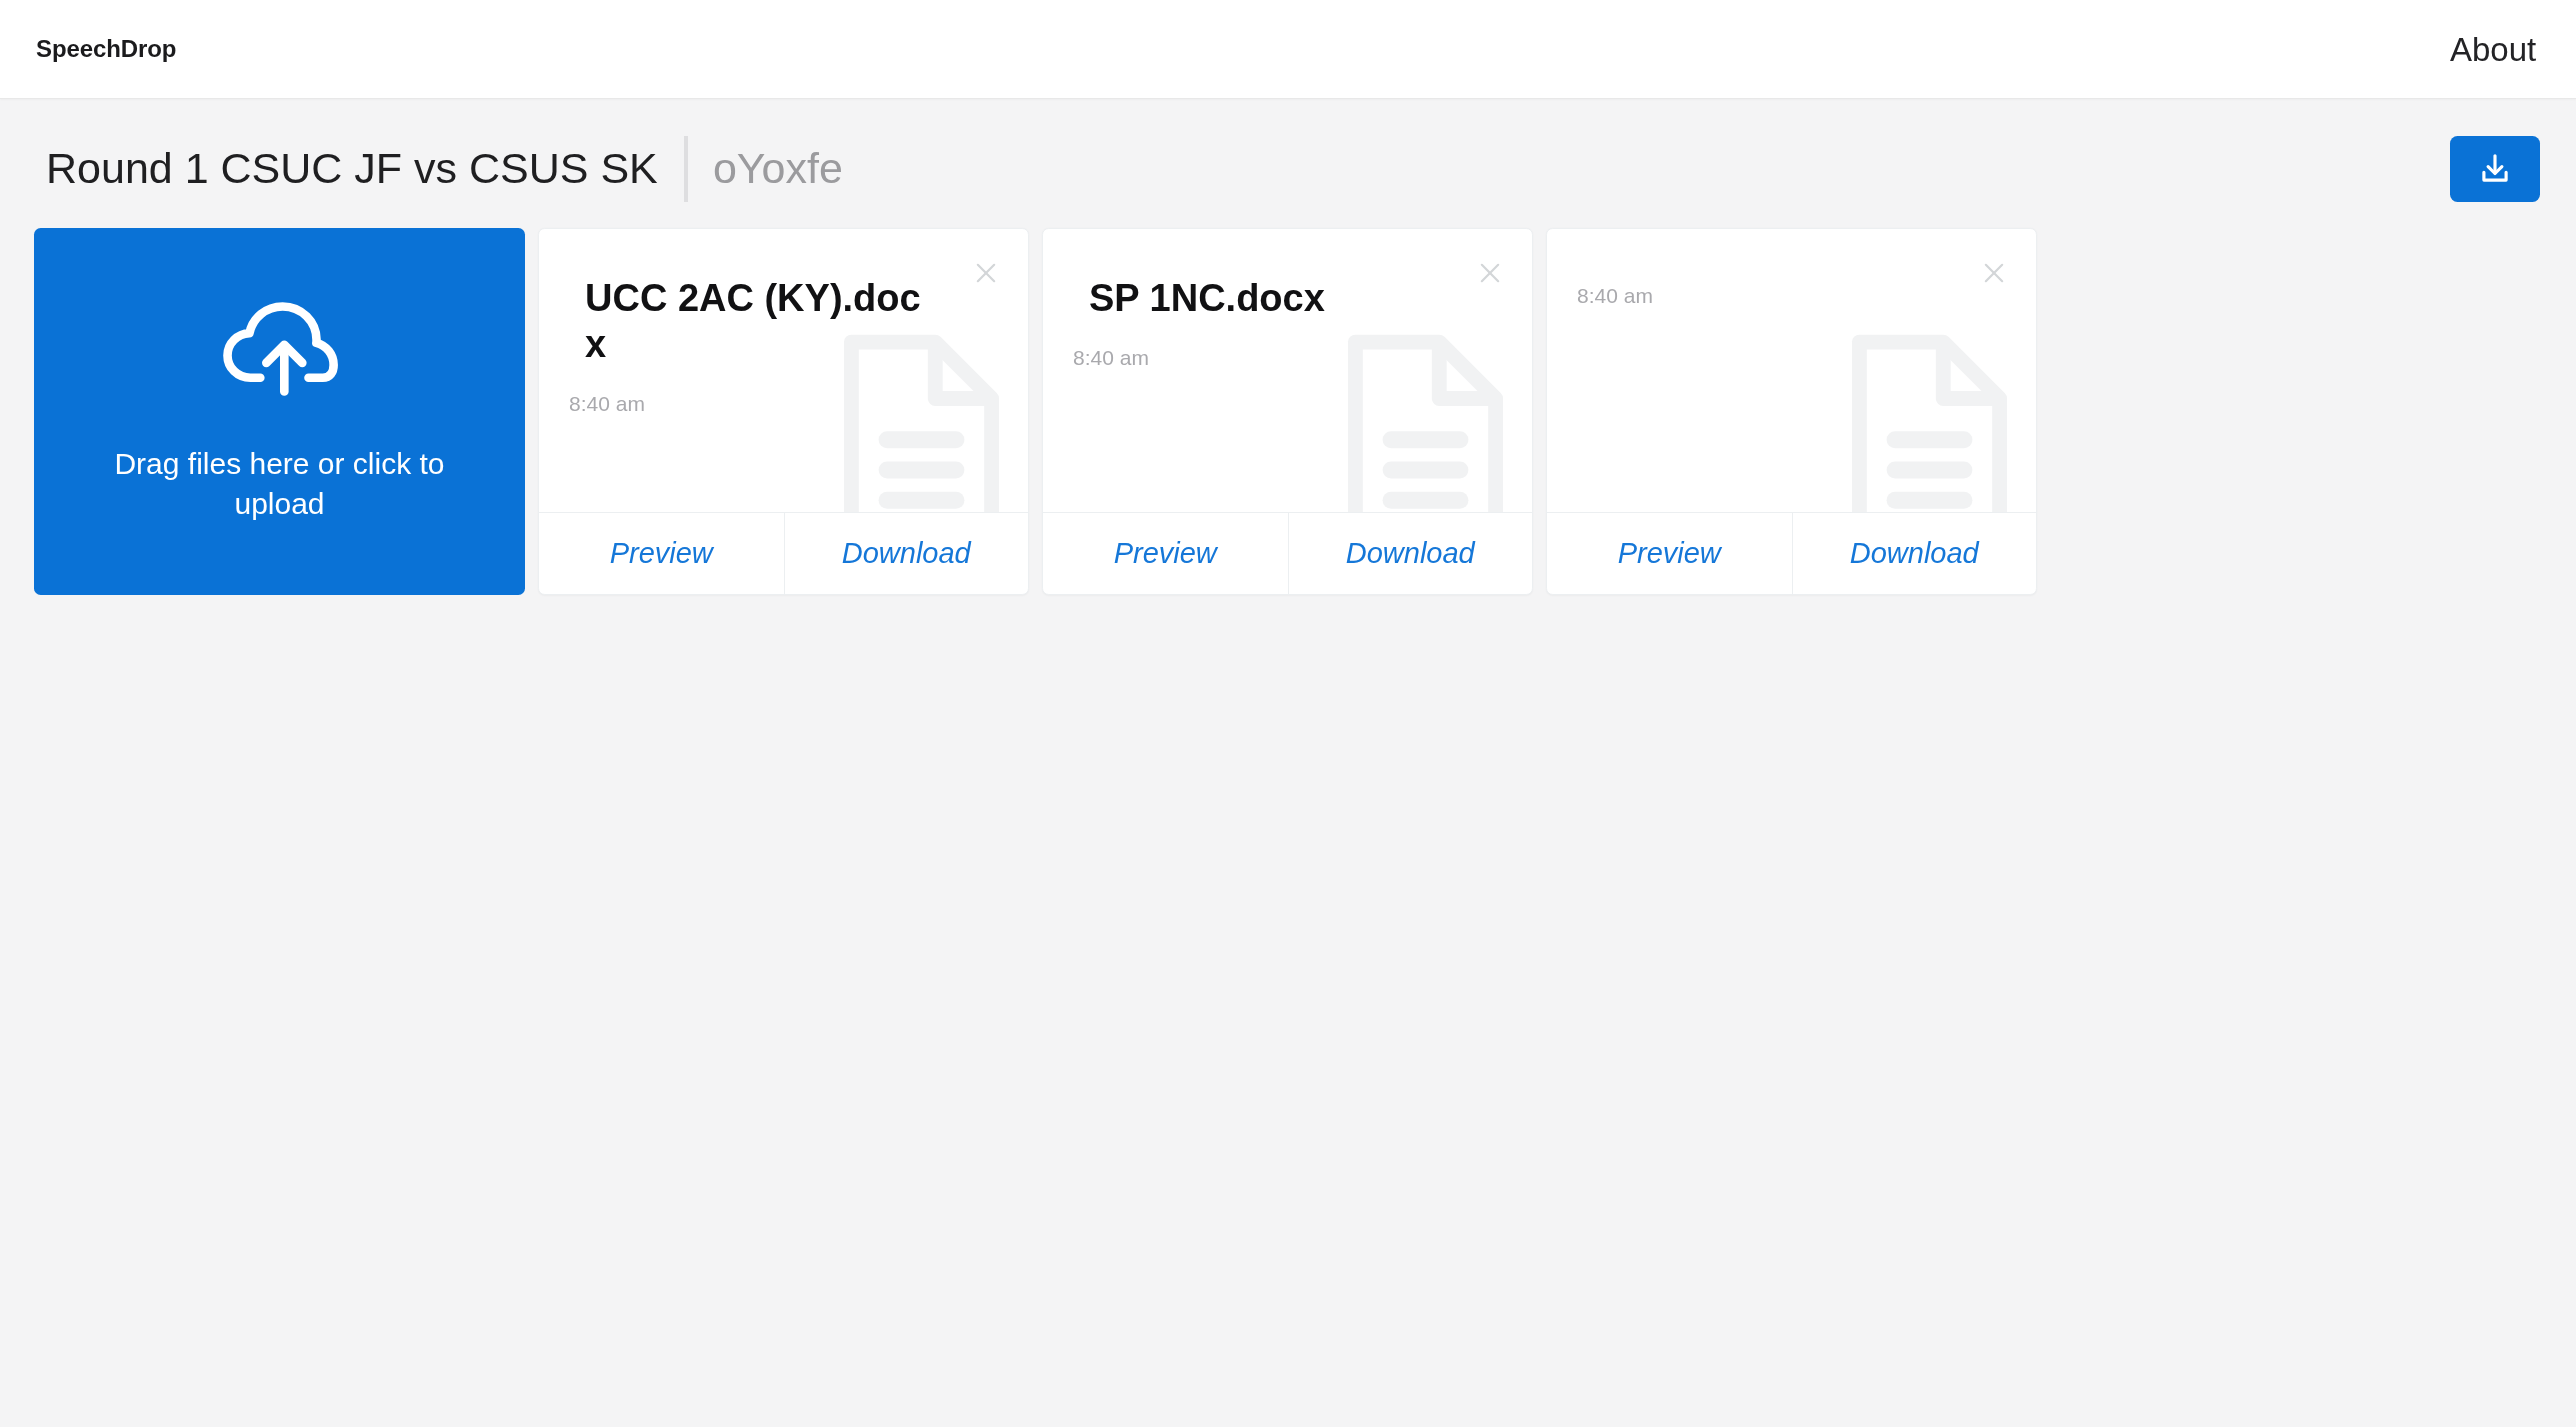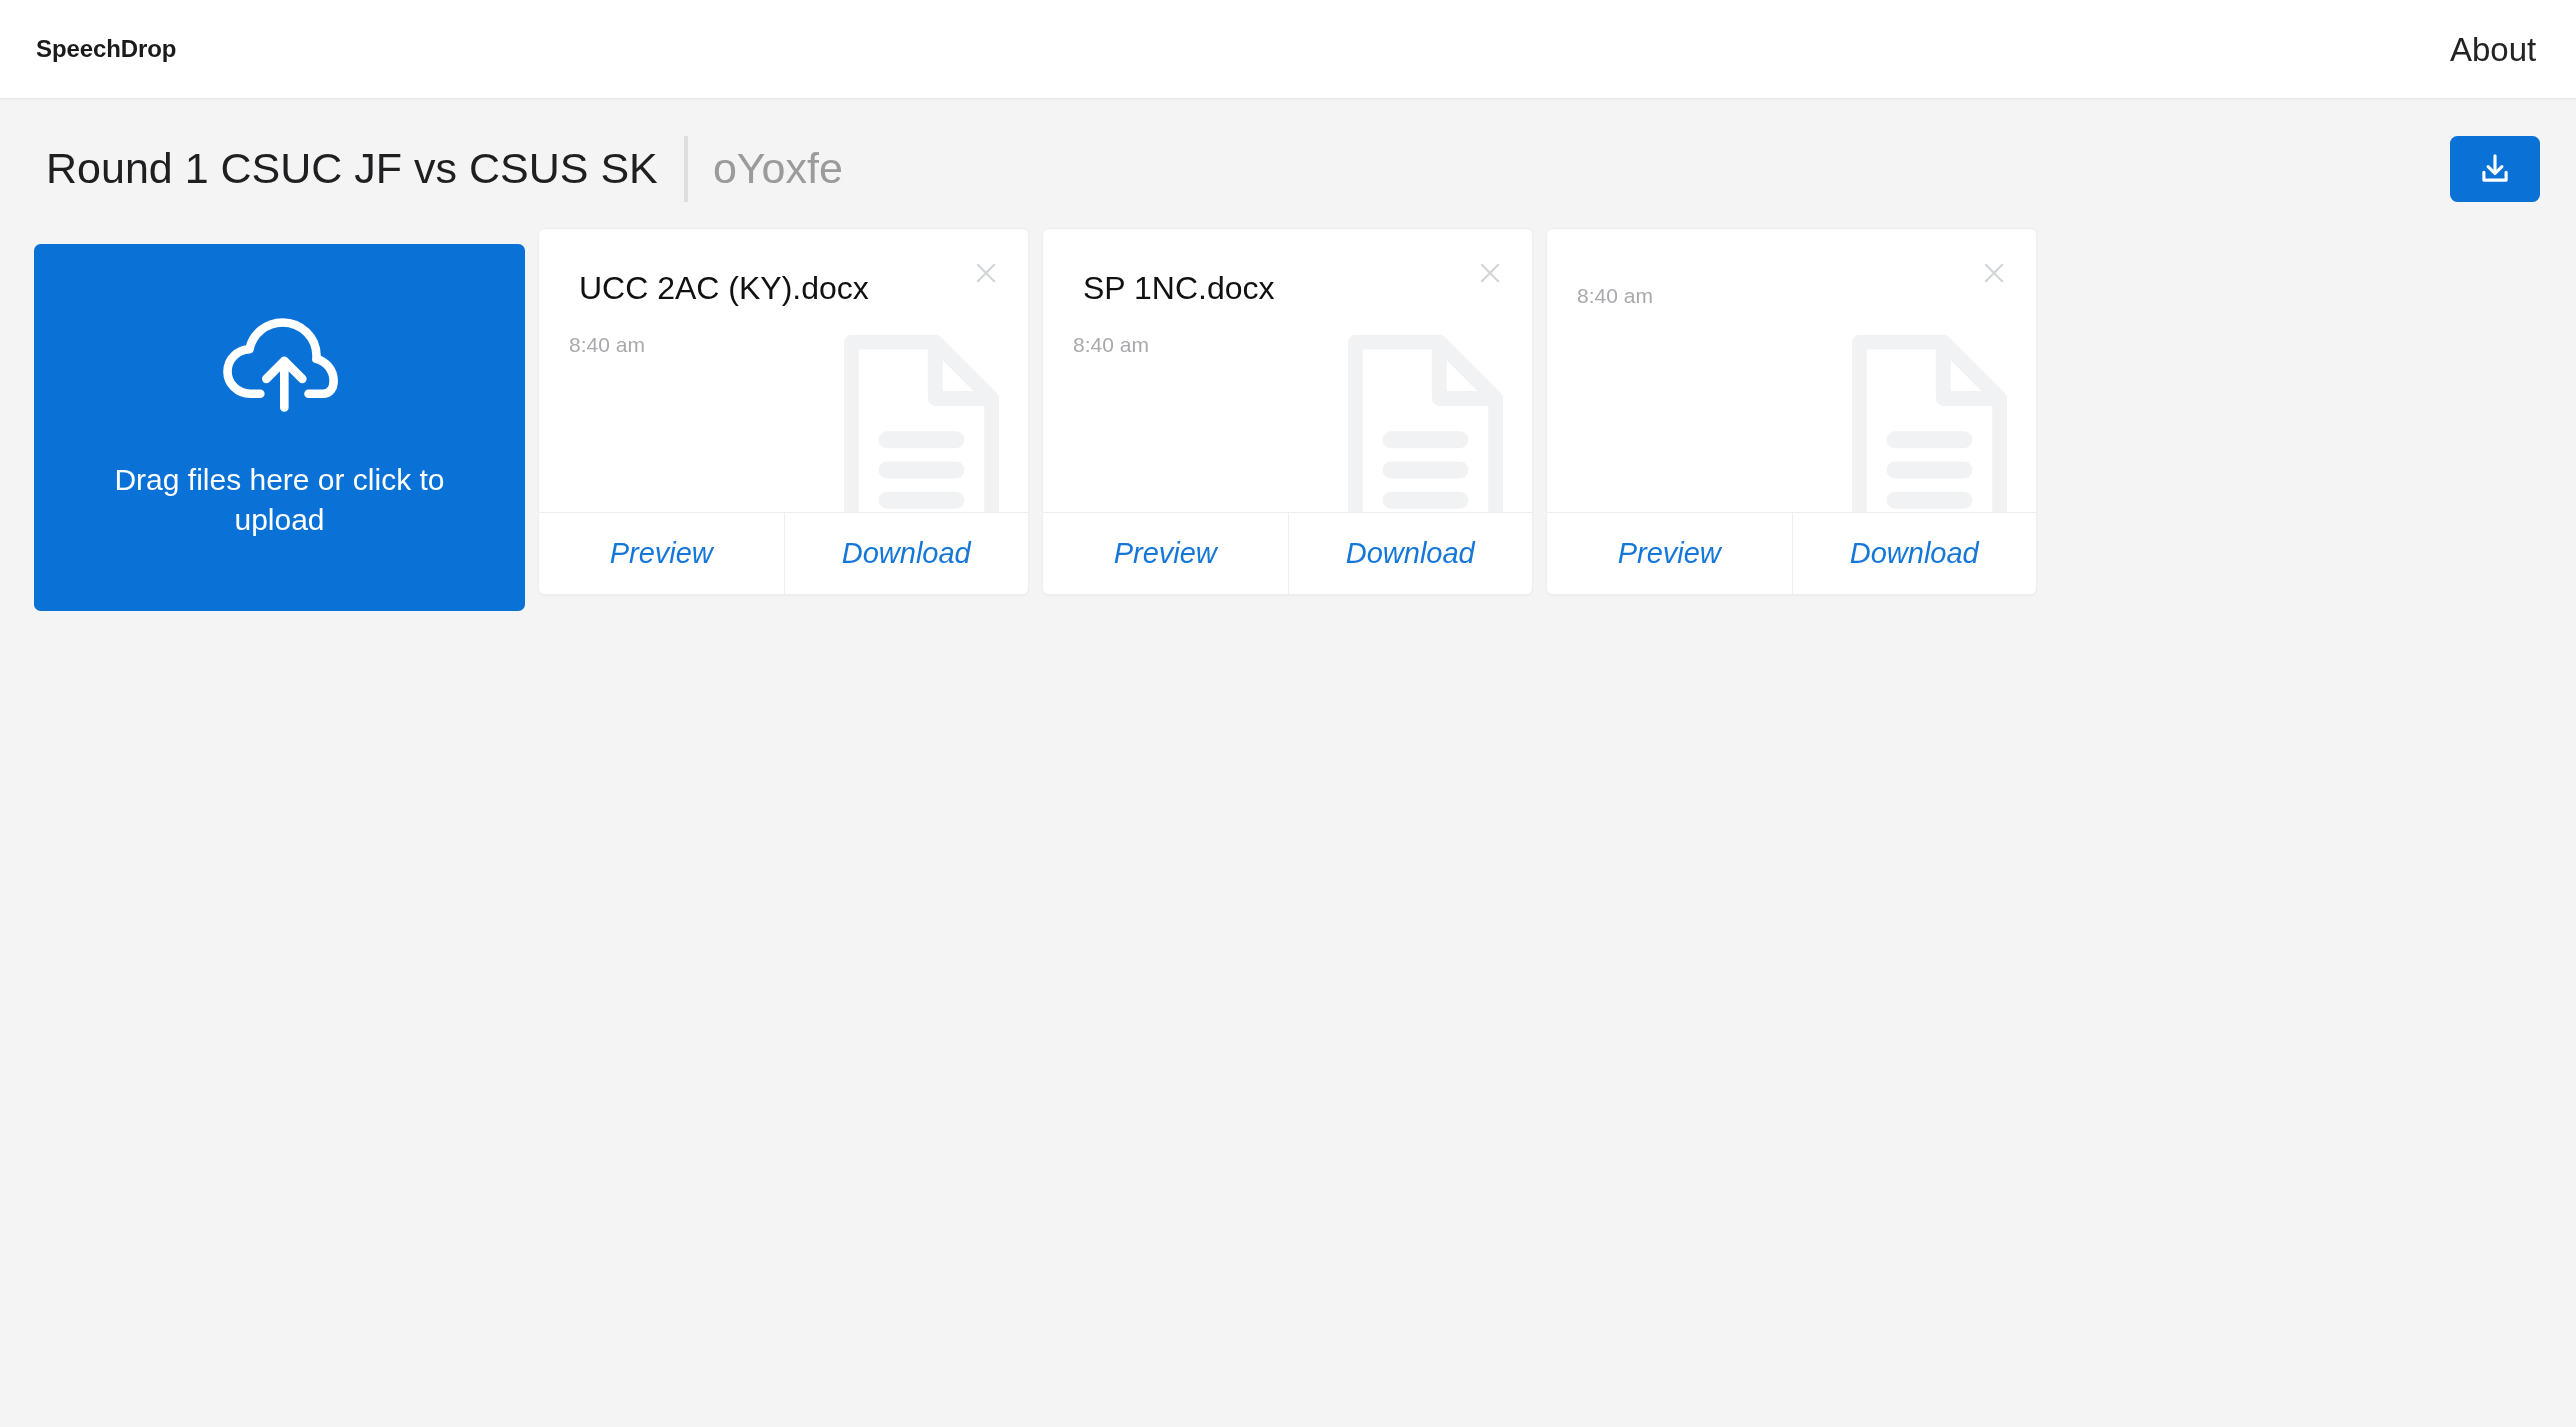--- a/index.html
+++ b/index.html
@@ -122,21 +122,20 @@
 
   
   .dropzone {
     background: #0a72d6;
     display: flex;
     flex-direction: column;
     align-items: center;
     justify-content: center;
     cursor: pointer;
     padding: 0 43px;
-    margin-top: 16px;
   }
   .dropzone .cloud { margin-bottom: 41px; }
   .dropzone .cloud svg { display: block; }
   .dropzone-text {
     color: #ffffff;
     font-size: 30px;
     line-height: 1.33;
     text-align: center;
     font-weight: normal;
   }
@@ -148,25 +147,25 @@
     flex-direction: column;
     box-shadow: 0 0.9px 1.9px rgba(0,0,0,0.035);
   }
   .file-body {
     flex: 1 1 auto;
     position: relative;
     overflow: hidden;
     padding: 30px 30px 0 30px;
   }
   .file-name {
-    font-size: 32px;
-    font-weight: normal;
+    font-size: 38px;
+    font-weight: bold;
     color: #111113;
     line-height: 1.22;
-    margin: 10px;
+    margin: 16px;
     padding-right: 56px;
     word-break: break-all;
     position: relative;
     z-index: 2;
   }
   .file-time {
     font-size: 21px;
     color: #a9a9ad;
     margin-top: 26px;
     line-height: 1;

